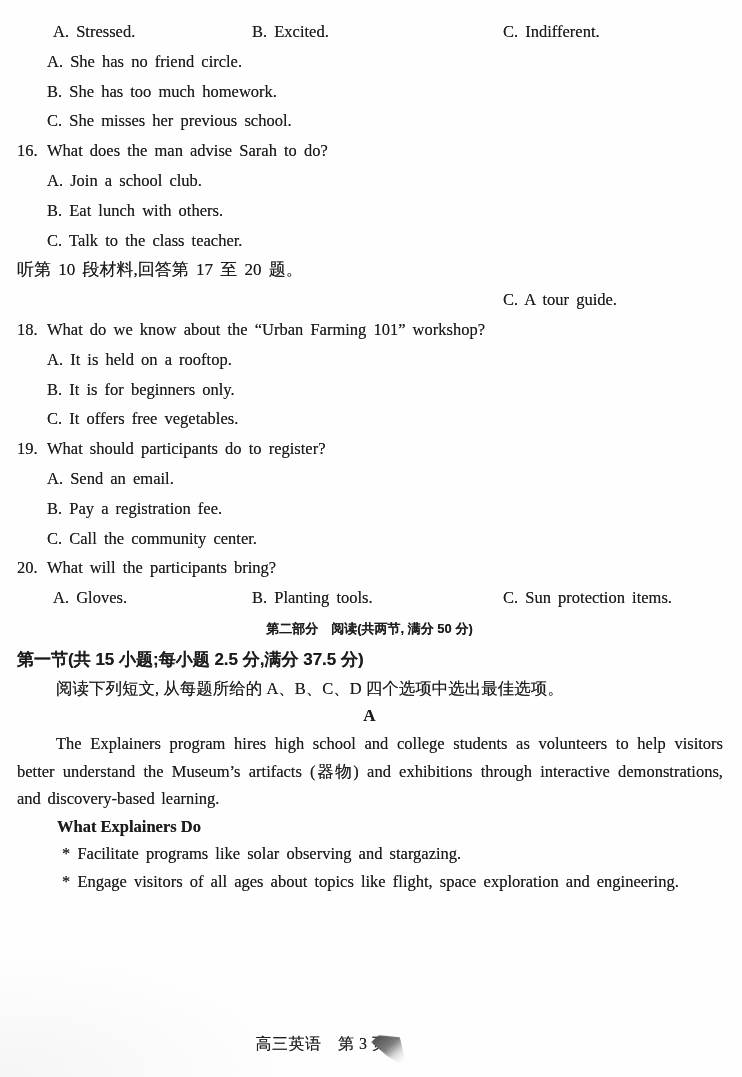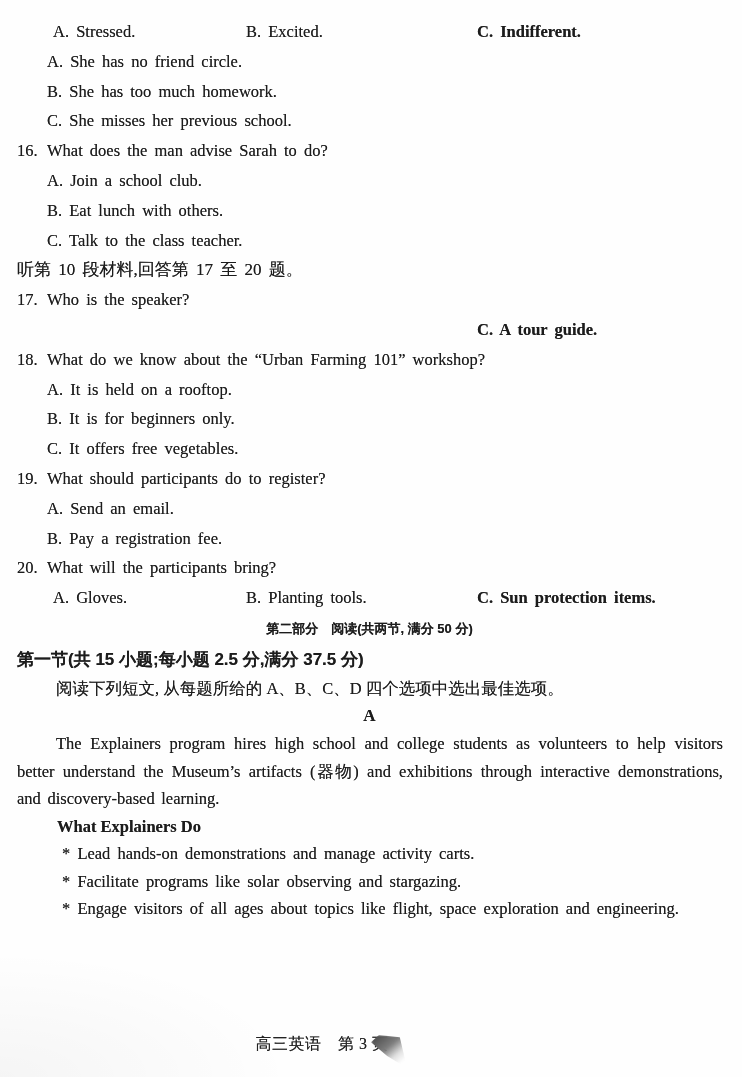--- a/index.html
+++ b/index.html
@@ -22,22 +22,22 @@
     position: relative;
     height: 29.8px;
     line-height: 29.8px;
     font-size: 16.5px;
     white-space: nowrap;
     word-spacing: 3px;
   }
   .q-num { display: inline-block; width: 30px; }
   .opt { position: absolute; top: 0; }
   .opt-a { left: 12px; margin-left: 24px; }
-  .opt-b { left: 229px; }
-  .opt-c { left: 460px; font-weight: bold; }
+  .opt-b { left: 235px; }
+  .opt-c { left: 486px; }
   .stacked { padding-left: 30px; }
   .note-line { font-size: 17px; }
   .part2-header {
     height: 32px; line-height: 32px;
     text-align: center;
     font-family: "Liberation Sans", "DejaVu Sans", sans-serif;
     font-weight: bold; font-size: 13px;
   }
   .section1-header {
     height: 30px; line-height: 30px;
@@ -113,55 +113,52 @@
   <div class="line">
     <span class="q-num">16.</span><span>What does the man advise Sarah to do?</span>
   </div>
   <div class="line stacked">A. Join a school club.</div>
   <div class="line stacked">B. Eat lunch with others.</div>
   <div class="line stacked">C. Talk to the class teacher.</div>
 
   <div class="line note-line">听第 10 段材料,回答第 17 至 20 题。</div>
 
   <div class="line">
-    <span class="q-num">17.</span><span>Who is the speaker?</span>
-  </div>
-  <div class="line">
     <span class="opt opt-c">C. A tour guide.</span>
   </div>
 
   <div class="line">
     <span class="q-num">18.</span><span>What do we know about the “Urban Farming 101” workshop?</span>
   </div>
   <div class="line stacked">A. It is held on a rooftop.</div>
   <div class="line stacked">B. It is for beginners only.</div>
   <div class="line stacked">C. It offers free vegetables.</div>
 
   <div class="line">
     <span class="q-num">19.</span><span>What should participants do to register?</span>
   </div>
   <div class="line stacked">A. Send an email.</div>
   <div class="line stacked">B. Pay a registration fee.</div>
+  <div class="line stacked">C. Call the community center.</div>
 
   <div class="line">
     <span class="q-num">20.</span><span>What will the participants bring?</span>
   </div>
   <div class="line">
     <span class="opt opt-a">A. Gloves.</span>
     <span class="opt opt-b">B. Planting tools.</span>
     <span class="opt opt-c">C. Sun protection items.</span>
   </div>
 
   <div class="part2-header">第二部分　阅读(共两节, 满分 50 分)</div>
   <div class="section1-header">第一节(共 15 小题;每小题 2.5 分,满分 37.5 分)</div>
   <div class="instruction">阅读下列短文, 从每题所给的 A、B、C、D 四个选项中选出最佳选项。</div>
 
   <div class="passage-label">A</div>
   <div class="passage">The Explainers program hires high school and college students as volunteers to help visitors better understand the Museum’s artifacts (器物) and exhibitions through interactive demonstrations, and discovery-based learning.</div>
   <div class="subheading">What Explainers Do</div>
-  <div class="bullet">* Lead hands-on demonstrations and manage activity carts.</div>
   <div class="bullet">* Facilitate programs like solar observing and stargazing.</div>
   <div class="bullet">* Engage visitors of all ages about topics like flight, space exploration and engineering.</div>
 
 </div>
 
 <div class="footer">高三英语　第 3 页</div>
 <div class="curl-shadow"></div>
 
 </body></html>

